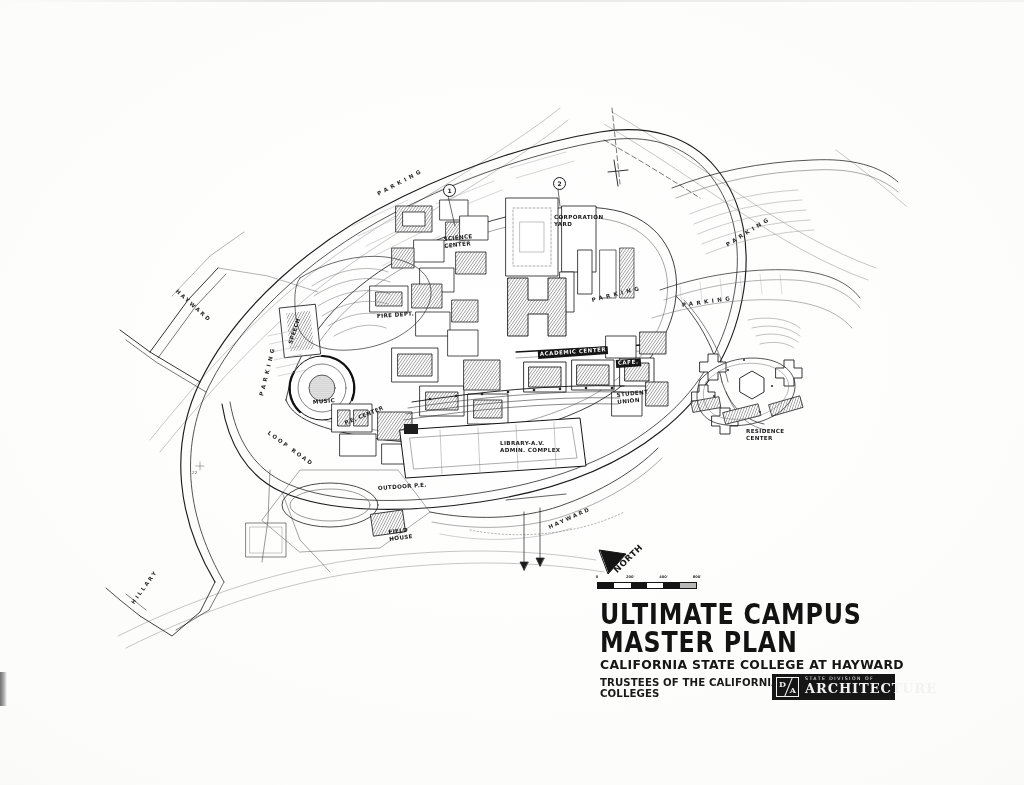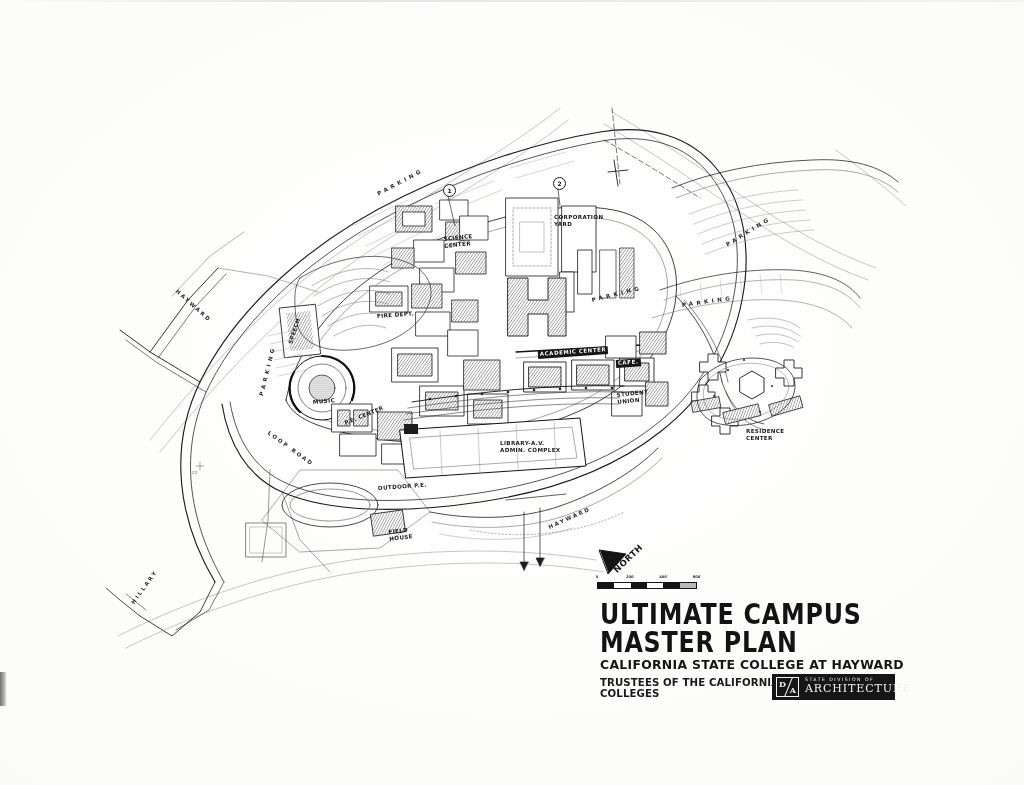--- a/index.html
+++ b/index.html
@@ -258,23 +258,23 @@
   #agency-text { color: #f2f2f2; }
   #agency-line1 {
     font-family: "DejaVu Sans", sans-serif;
     font-size: 4.6px;
     letter-spacing: 1.5px;
     font-weight: 400;
     line-height: 1;
   }
   #agency-line2 {
     font-family: "DejaVu Serif", serif;
-    font-size: 11px;
+    font-size: 13px;
     letter-spacing: .9px;
-    font-weight: 400;
+    font-weight: 700;
     line-height: 1.25;
   }
 </style>
 </head>
 <body>
 
 <div id="sheet">
   <div id="paper"></div>
   <div id="scan-edge-top"></div>
   <div id="scan-edge-left"></div>

